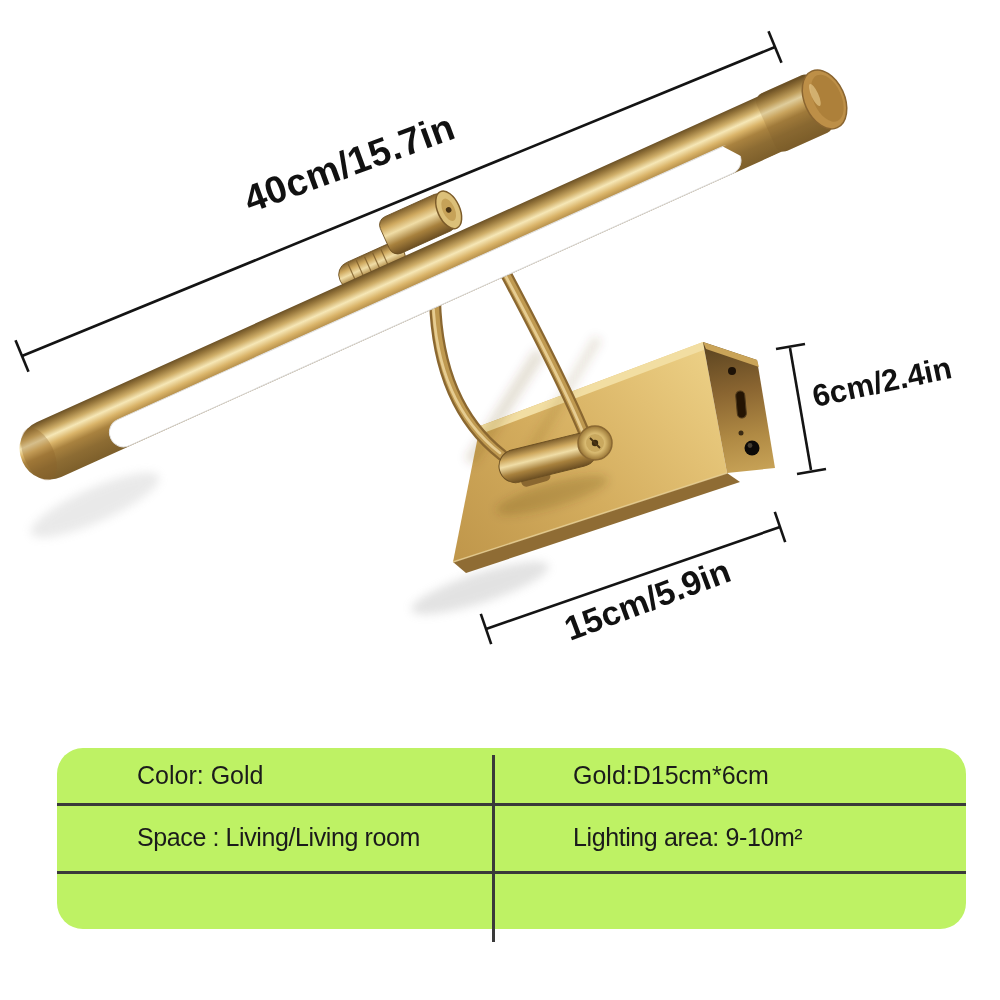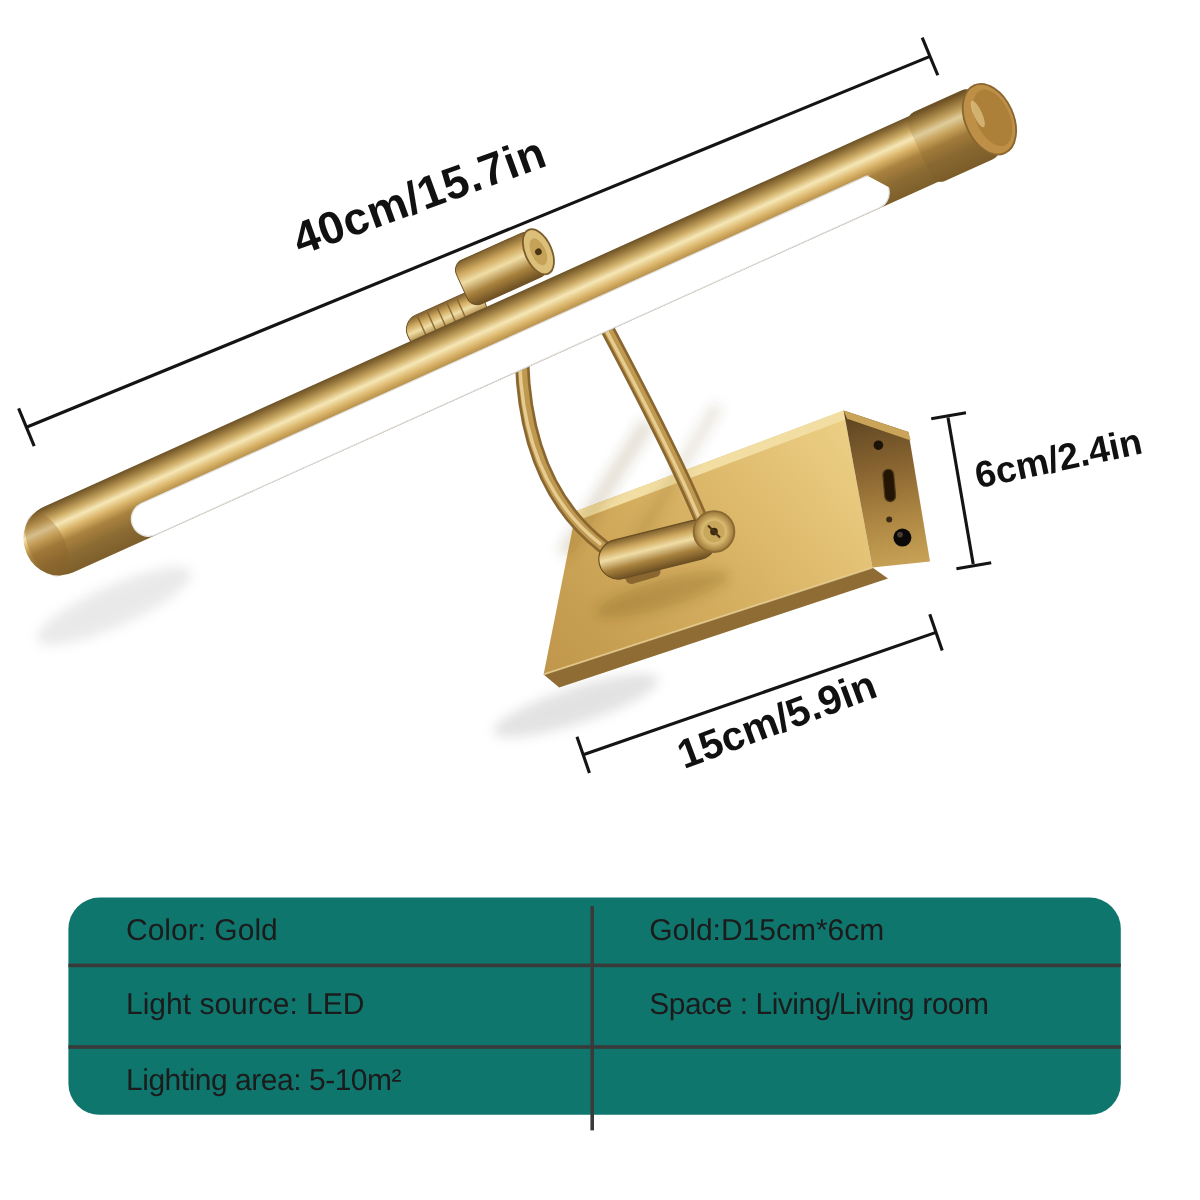--- a/index.html
+++ b/index.html
@@ -4,23 +4,23 @@
 <style>
   html,body{margin:0;padding:0;background:#fff;}
   .canvas{
     position:relative;width:1000px;height:1000px;background:#ffffff;
     font-family:"Liberation Sans",sans-serif;overflow:hidden;
   }
   .lamp-svg{position:absolute;left:0;top:0;}
   .dim-text{font-family:"Liberation Sans",sans-serif;font-weight:600;fill:#111111;}
   .spec-table{
     position:absolute;left:57px;top:748px;width:877px;height:181px;
-    background:#0f766e;border-radius:26px;
+    background:#bef264;border-radius:26px;
     display:grid;grid-template-columns:436px 1fr;grid-template-rows:55px 68px 58px;
-    align-items:center;color:#1b1b1b;font-size:25px;
+    align-items:center;color:#1b1b1b;font-size:25px;padding-left:32px;
   }
   .spec-cell{padding-left:48px;white-space:nowrap;}
   .row3{letter-spacing:-0.4px;}
   .hline{position:absolute;left:0;right:0;height:3px;background:#3a3a3a;}
   .hline1{top:55px;}
   .hline2{top:123px;}
   .vline{position:absolute;left:492px;top:755px;width:3px;height:187px;background:#3a3a3a;}
 </style>
 </head>
 <body>
@@ -167,19 +167,18 @@
       <line x1="774.8" y1="511.9" x2="785.2" y2="542.1"></line>
     </g>
     <text class="dim-text" font-size="34" transform="translate(570,641) rotate(-20.5)">15cm/5.9in</text>
   </svg>
 
   <div class="spec-table">
     <div class="hline hline1"></div>
     <div class="hline hline2"></div>
     <div class="spec-cell">Color: Gold</div>
     <div class="spec-cell">Gold:D15cm*6cm</div>
-    <div class="spec-cell">Light source: LED</div>
     <div class="spec-cell row3">Space : Living/Living room</div>
-    <div class="spec-cell row3">Lighting area: 5-10m²</div>
+    <div class="spec-cell row3">Lighting area: 9-10m²</div>
   </div>
   <div class="vline"></div>
 
 </div>
 
 </body></html>

